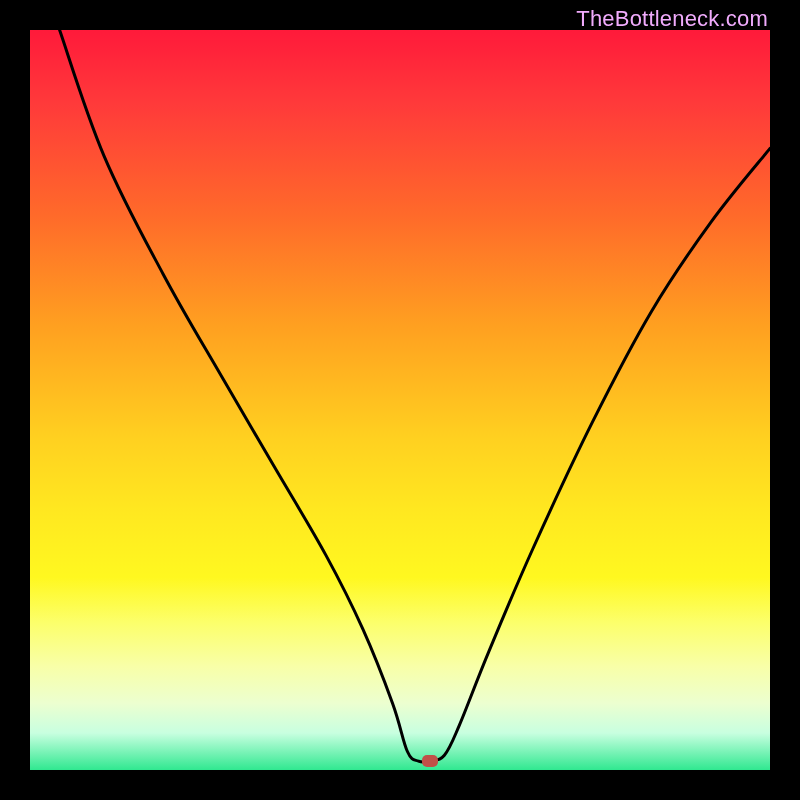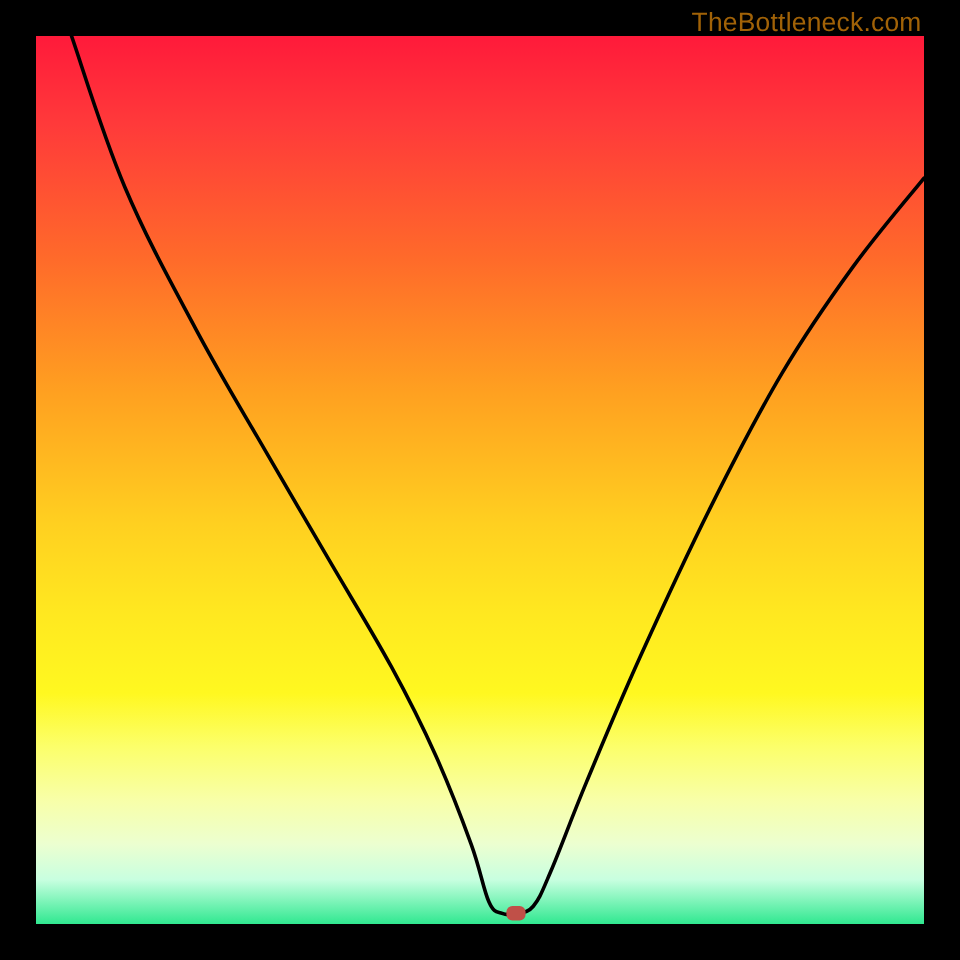--- a/index.html
+++ b/index.html
@@ -28,21 +28,21 @@
       #f8ffa8 86%,
       #ecffd0 91%,
       #c8ffe0 95%,
       #30e890 100%
     );
   }
   .watermark {
     position: absolute;
     top: 6px;
     right: 32px;
-    color: #a16207;
+    color: #f0abfc;
     font-family: Arial, Helvetica, sans-serif;
     font-size: 22px;
     font-weight: 500;
     letter-spacing: 0.2px;
     user-select: none;
   }
   .curve {
     position: absolute;
     left: 0; top: 0;
     width: 740px;

